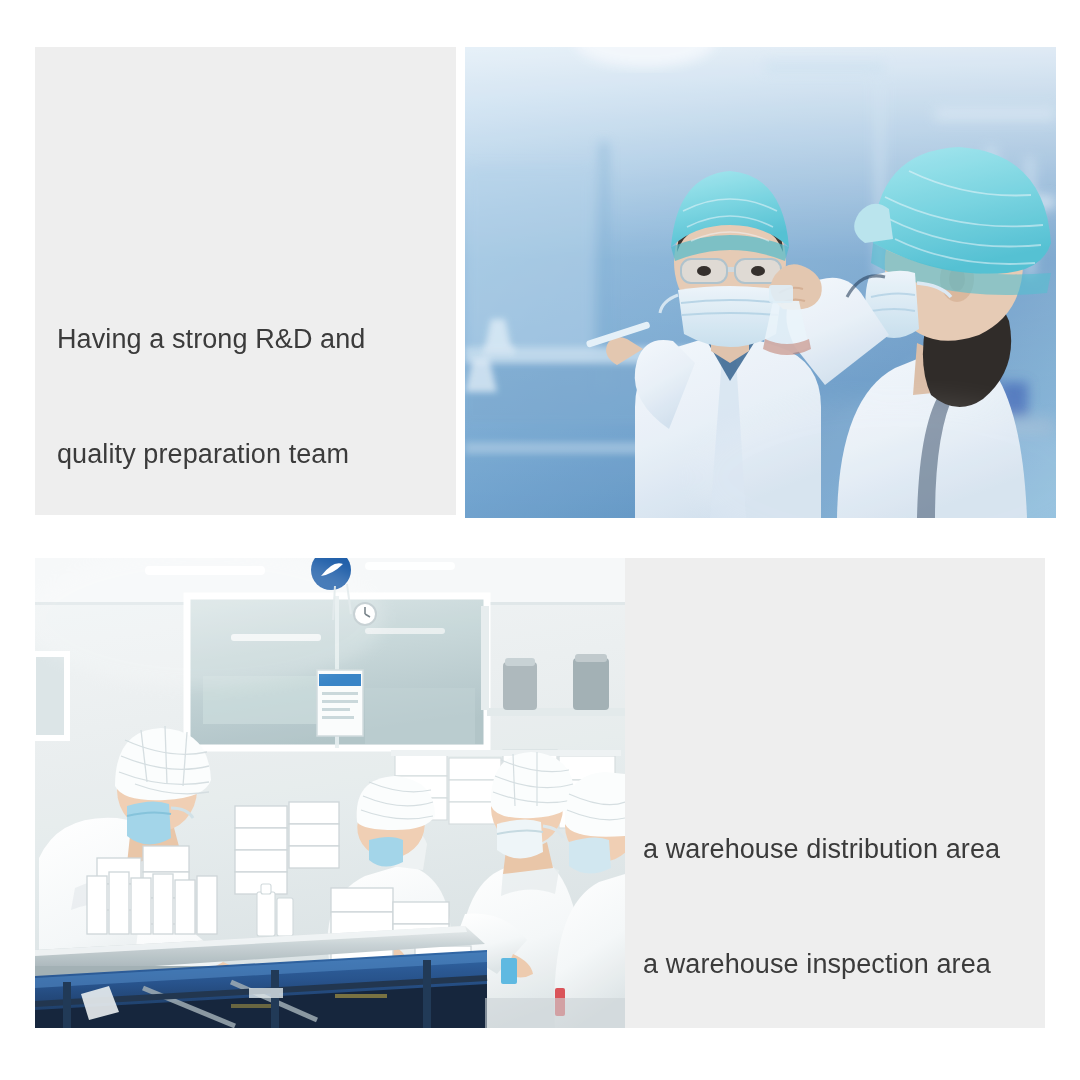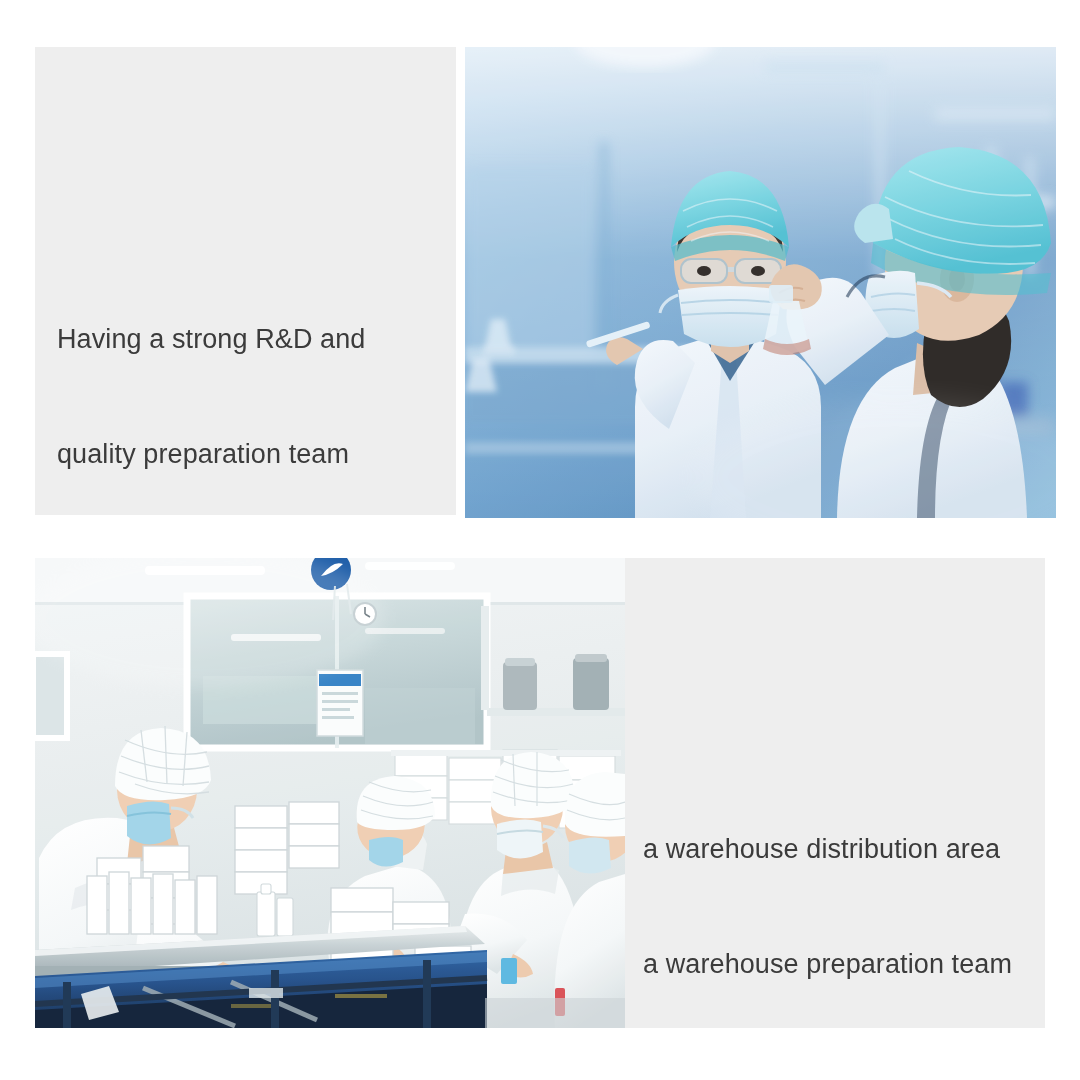--- a/index.html
+++ b/index.html
@@ -251,21 +251,21 @@
       </svg>
     </div>
   </div>
 
   <div class="band" style="left:0;top:540px;width:887px;height:540px;">
 
     <div class="panel" id="bottom-panel" style="top:18px;"></div>
 
     <div class="caption" id="bottom-caption" style="top:213px;">
       <span class="line">a warehouse distribution area</span>
-      <span class="line">a warehouse preparation team</span>
+      <span class="line">a warehouse inspection area</span>
     </div>
 
     <div class="photo" id="bottom-photo" style="top:18px;">
       <svg viewBox="0 0 590 470" preserveAspectRatio="xMidYMid slice">
         <defs>
           <linearGradient id="roomG" x1="0" y1="0" x2="0.2" y2="1">
             <stop offset="0%" stop-color="#f2f5f6"></stop>
             <stop offset="55%" stop-color="#e6eced"></stop>
             <stop offset="100%" stop-color="#d8e0e2"></stop>
           </linearGradient>

